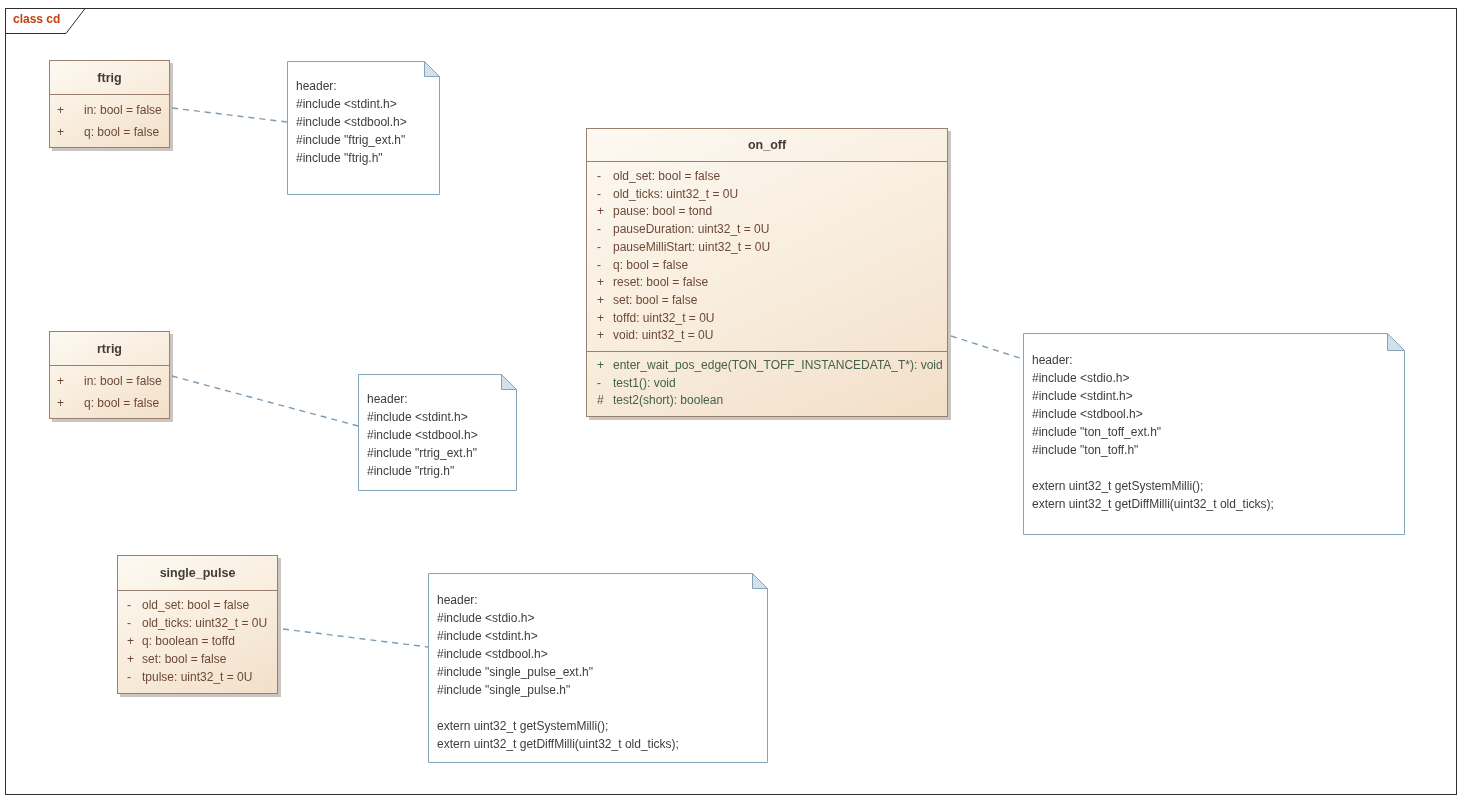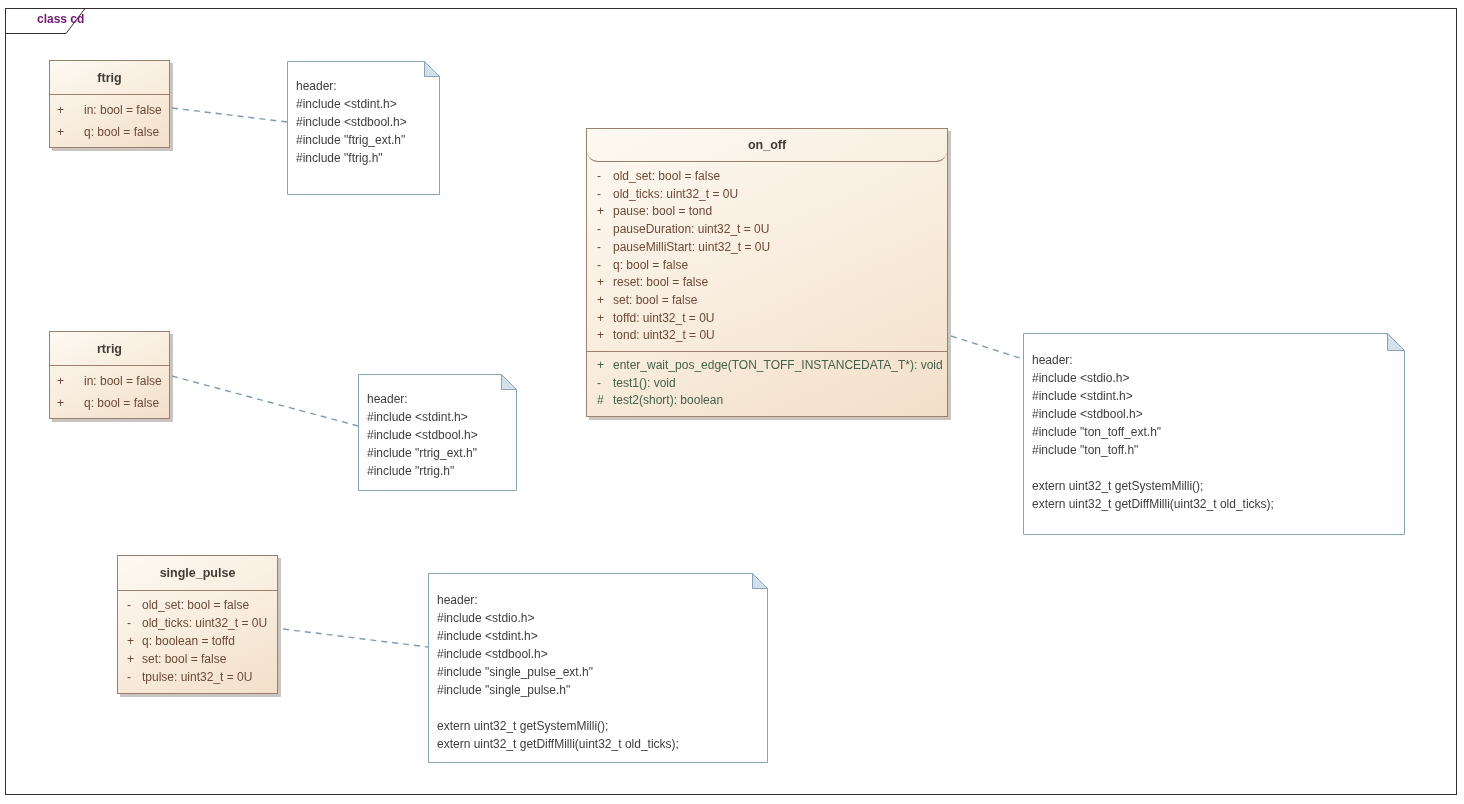--- a/index.html
+++ b/index.html
@@ -9,21 +9,21 @@
   }
   .frame{
     position:absolute;left:5px;top:8px;width:1452px;height:787px;
     border:1px solid #2e2e2e;box-sizing:border-box;
   }
   .frame-tab{
     position:absolute;left:5px;top:8px;width:84px;height:26px;
   }
   .frame-tab svg{position:absolute;left:0;top:0;}
   .frame-tab .tab-label{
-    position:absolute;left:8px;top:4px;font-size:12px;font-weight:bold;color:#701a75;margin-left:24px;
+    position:absolute;left:8px;top:4px;font-size:12px;font-weight:bold;color:#c2410c;
   }
   .connector-layer{position:absolute;left:0;top:0;width:1464px;height:804px;pointer-events:none;}
   .connector-layer line{pointer-events:stroke;}
 
   
   .uml-class{
     position:absolute;box-sizing:border-box;
     border:1px solid #9b8070;
     background:linear-gradient(155deg,#fdf9f2 0%,#f8ecdc 55%,#f2dfc9 100%);
     box-shadow:3px 3px 0 rgba(158,150,140,.55);
@@ -39,21 +39,21 @@
   .cls-ops{flex:none;border-top:1px solid #9b8070;color:#44614b;}
   .row{display:flex;font-size:12px;white-space:nowrap;}
   .vis{flex:none;}
   .txt{flex:none;}
 
   .cls-small .cls-title{height:34px;}
   .cls-small .cls-attrs{padding-top:4px;}
   .cls-small .row{line-height:22px;}
   .cls-small .vis{padding-left:7px;width:27px;}
 
-  #cls-on_off .cls-title{height:33px;border-radius:11px;}
+  #cls-on_off .cls-title{height:33px;}
   #cls-on_off .cls-attrs{padding-top:6px;}
   #cls-on_off .cls-attrs .row{line-height:17.7px;}
   #cls-on_off .cls-ops{height:65px;padding-top:5px;}
   #cls-on_off .cls-ops .row{line-height:17.5px;}
   #cls-on_off .vis{padding-left:10px;width:16px;}
 
   #cls-single_pulse .cls-title{height:35px;}
   #cls-single_pulse .cls-attrs{padding-top:5px;}
   #cls-single_pulse .row{line-height:18px;}
   #cls-single_pulse .vis{padding-left:9px;width:15px;}
@@ -150,21 +150,21 @@
       <div class="row">
         <span class="vis">+</span>
         <span class="txt">set: bool = false</span>
       </div>
       <div class="row">
         <span class="vis">+</span>
         <span class="txt">toffd: uint32_t = 0U</span>
       </div>
       <div class="row">
         <span class="vis">+</span>
-        <span class="txt">tond: uint32_t = 0U</span>
+        <span class="txt">void: uint32_t = 0U</span>
       </div>
     </div>
     <div class="cls-section cls-ops">
       <div class="row">
         <span class="vis">+</span>
         <span class="txt">enter_wait_pos_edge(TON_TOFF_INSTANCEDATA_T*): void</span>
       </div>
       <div class="row">
         <span class="vis">-</span>
         <span class="txt">test1(): void</span>

